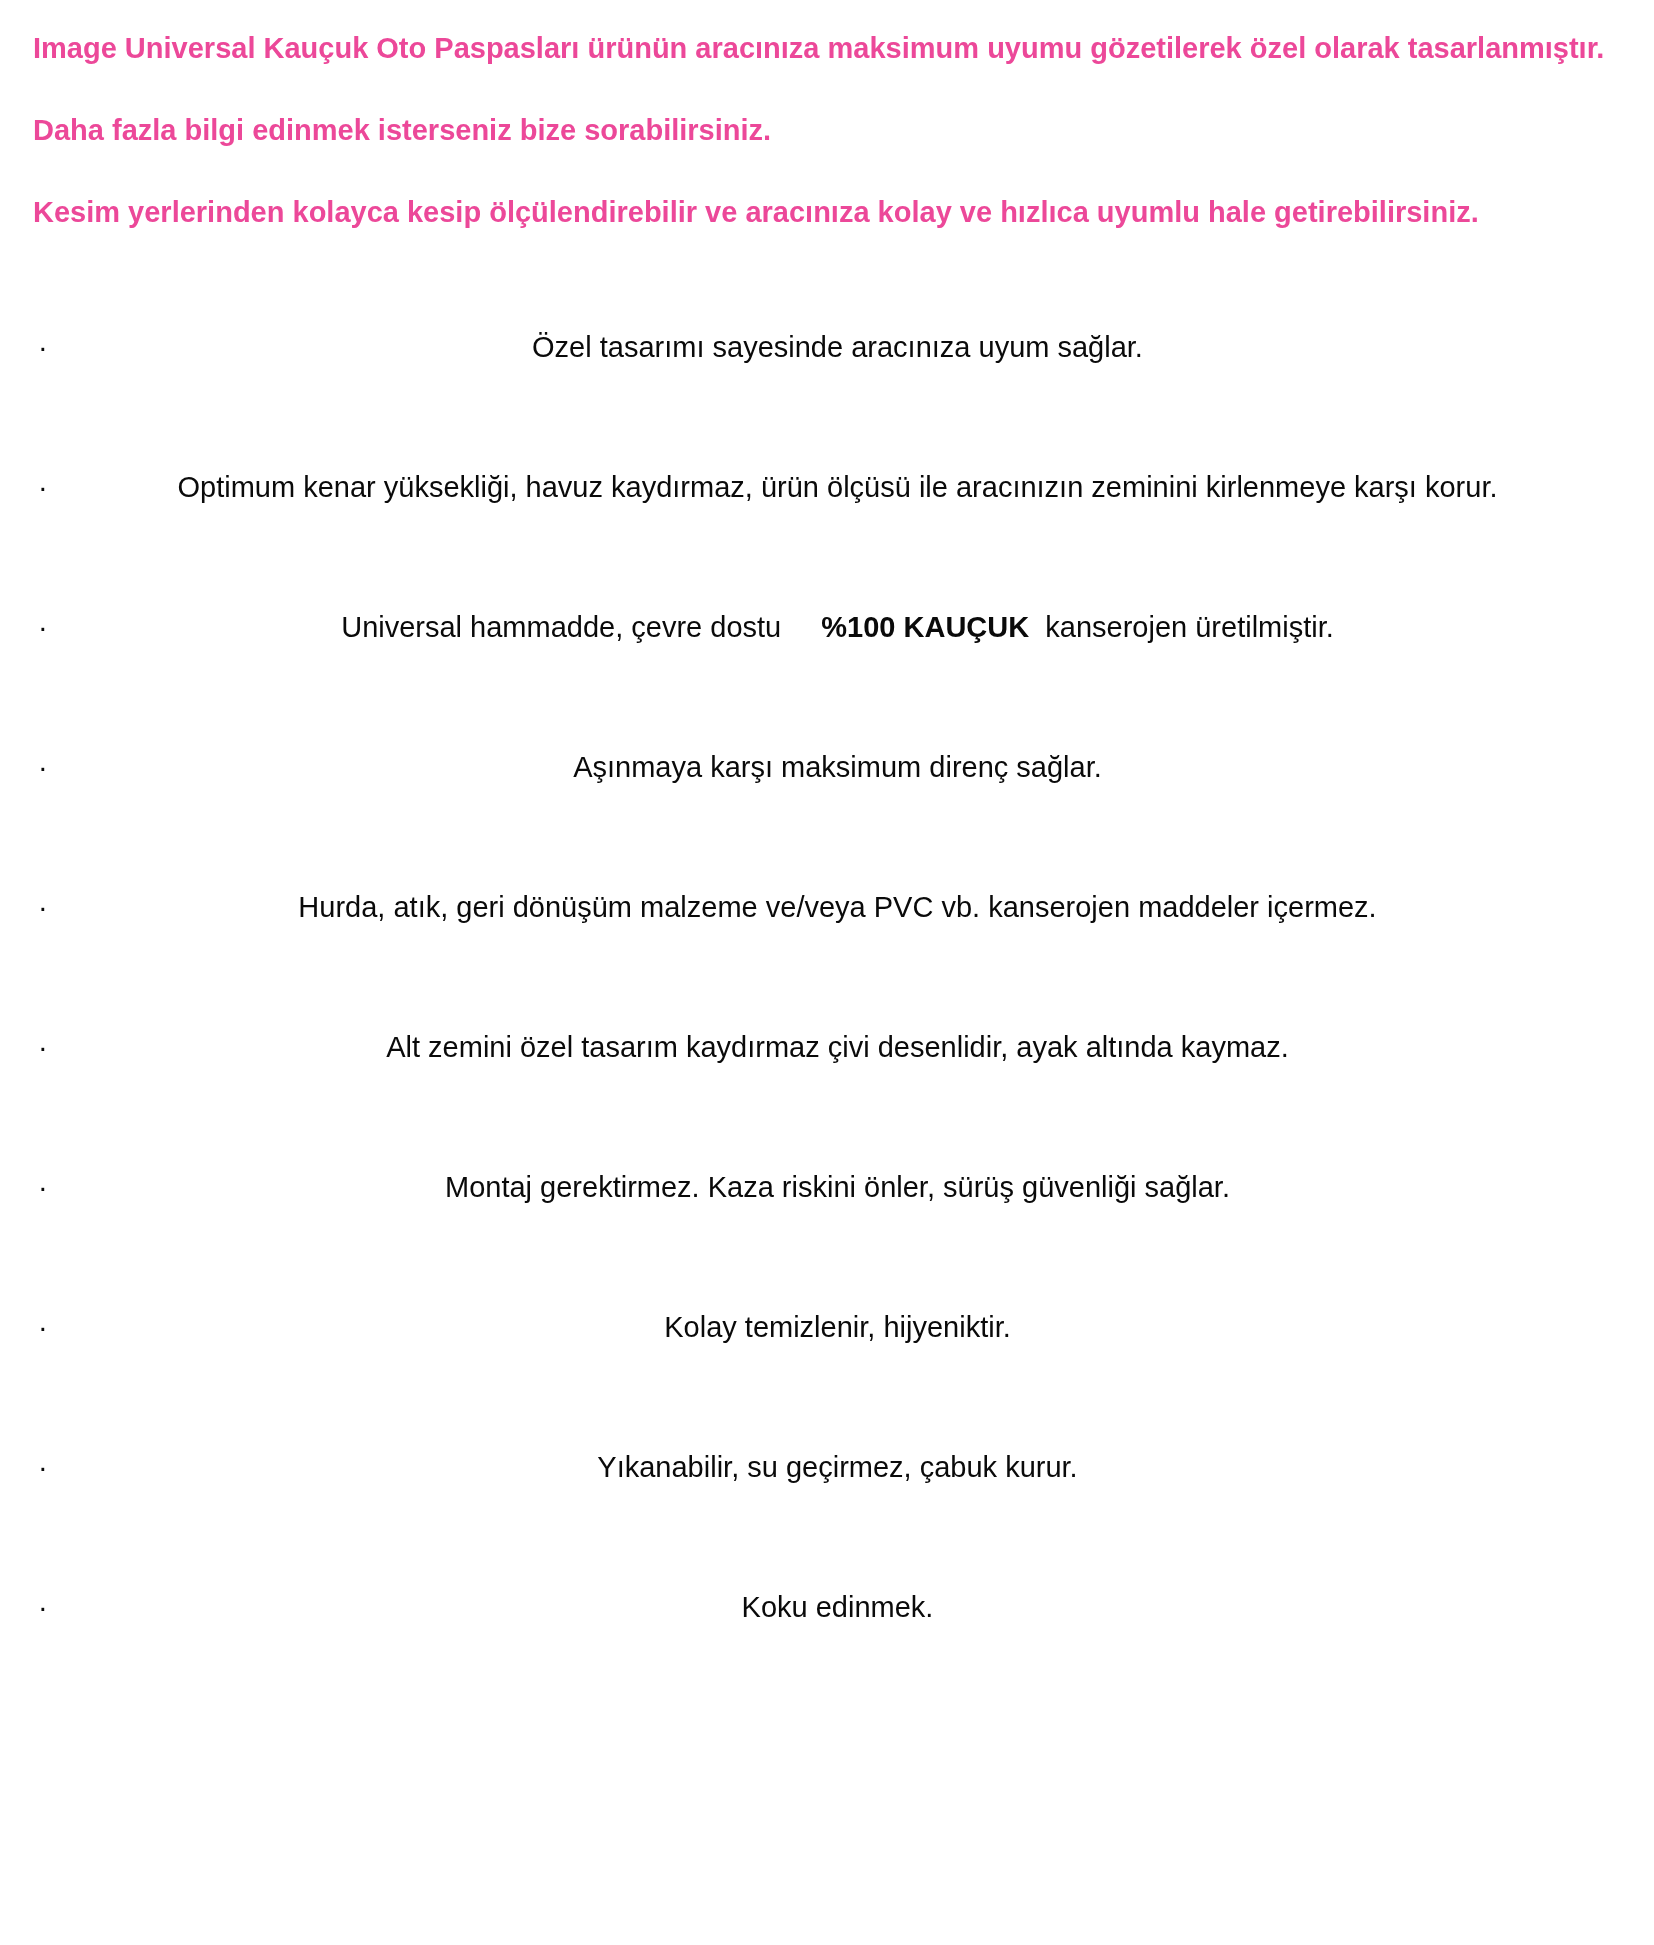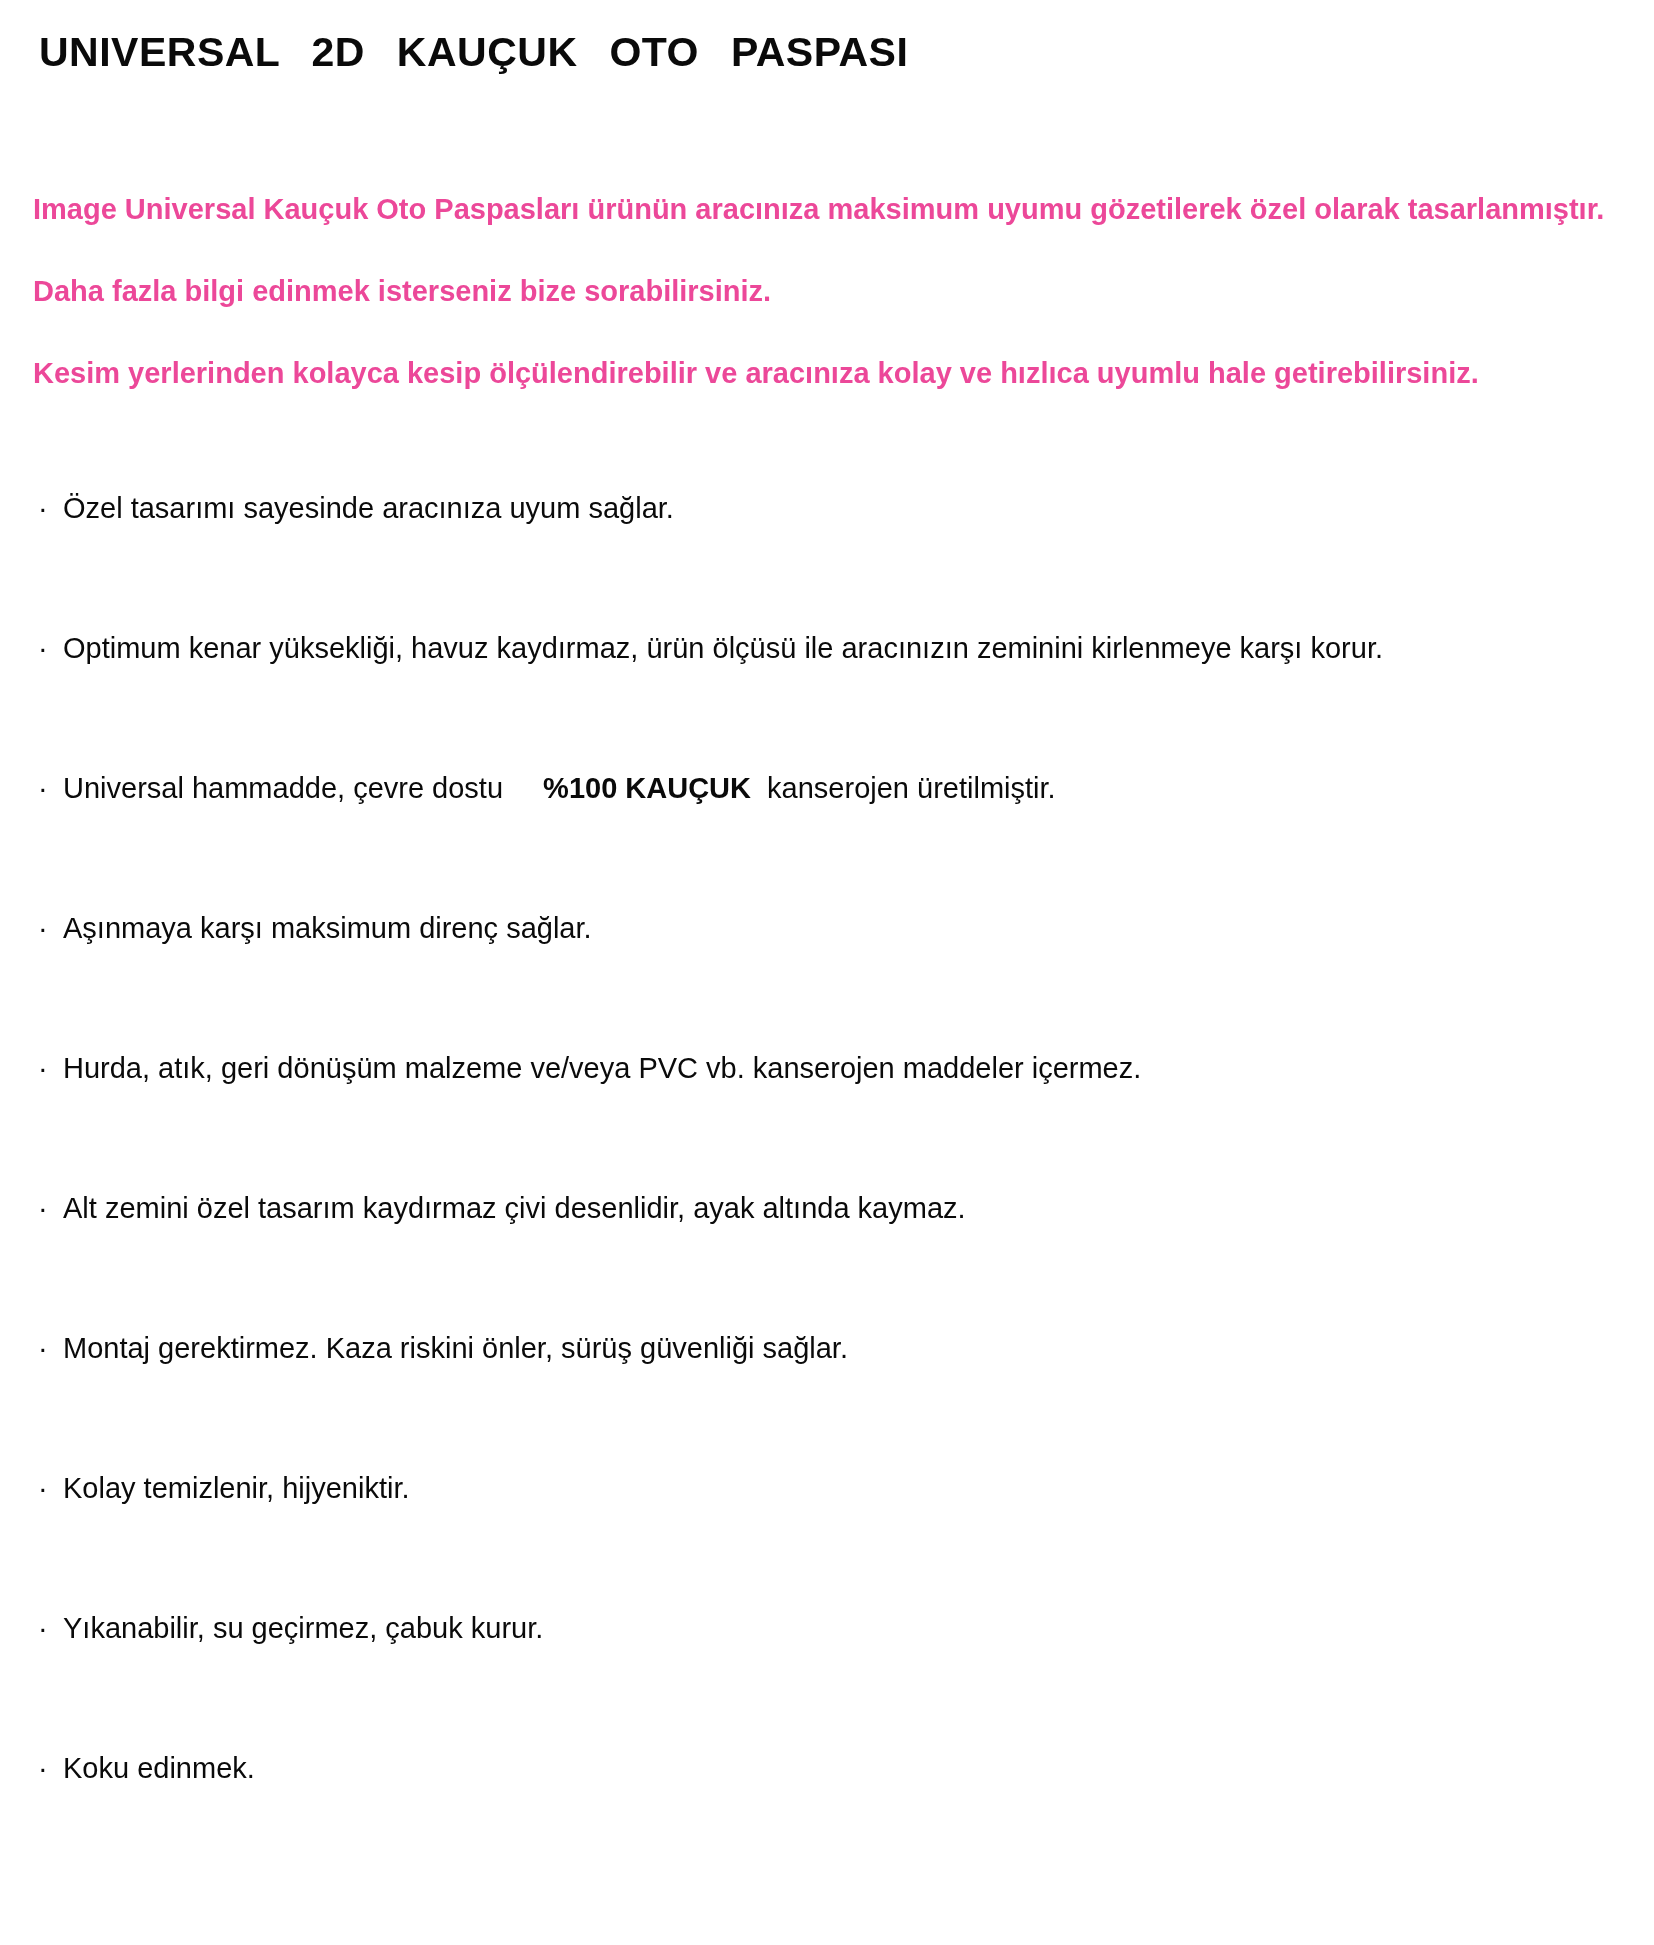--- a/index.html
+++ b/index.html
@@ -58,35 +58,35 @@
   }
   .marker {
     flex: 0 0 25px;
     width: 25px;
     text-align: left;
     font-size: 29px;
     line-height: 40px;
   }
   .feature-text {
     flex: 1 1 auto;
+    text-align: center;
   }
   .emph {
     font-weight: 700;
     margin-left: 32px;
   }
   .pre {
     white-space: pre-wrap;
   }
 </style>
 </head>
 <body>
 
 <div class="page">
 
-  <h1 class="title">UNIVERSAL 2D KAUÇUK OTO PASPASI</h1>
 
   <p class="intro">Image Universal Kauçuk Oto Paspasları ürünün aracınıza maksimum uyumu gözetilerek özel olarak tasarlanmıştır.</p>
   <p class="intro">Daha fazla bilgi edinmek isterseniz bize sorabilirsiniz.</p>
   <p class="intro">Kesim yerlerinden kolayca kesip ölçülendirebilir ve aracınıza kolay ve hızlıca uyumlu hale getirebilirsiniz.</p>
 
   <ul class="features">
 
     <li class="feature">
       <span class="marker">·</span>
       <span class="feature-text">Özel tasarımı sayesinde aracınıza uyum sağlar.</span>

